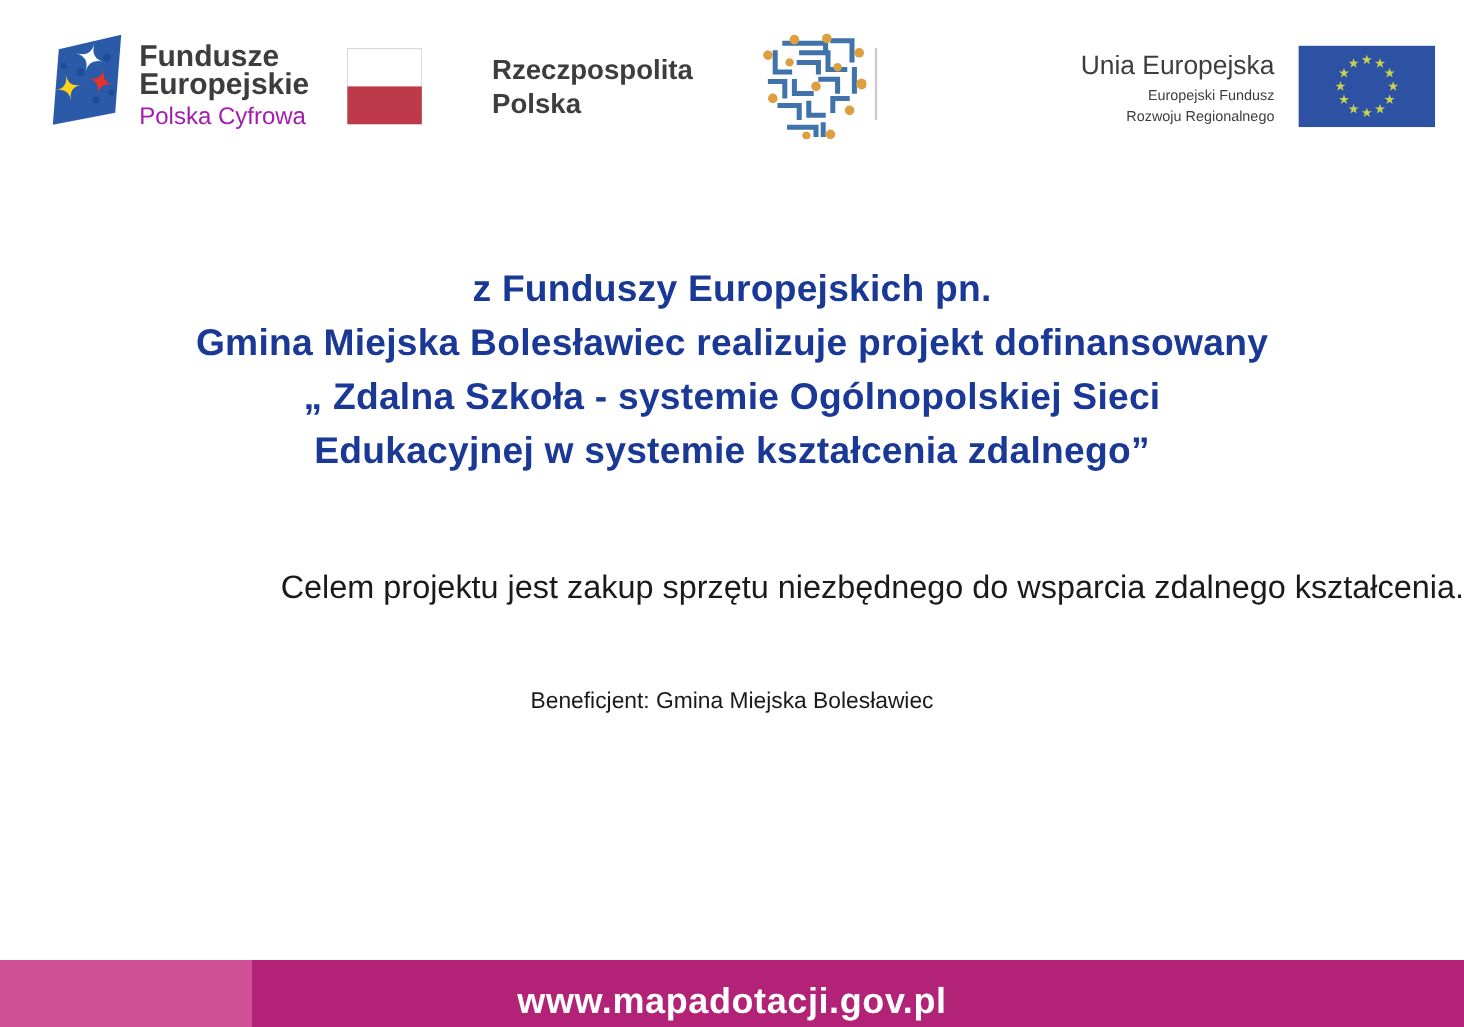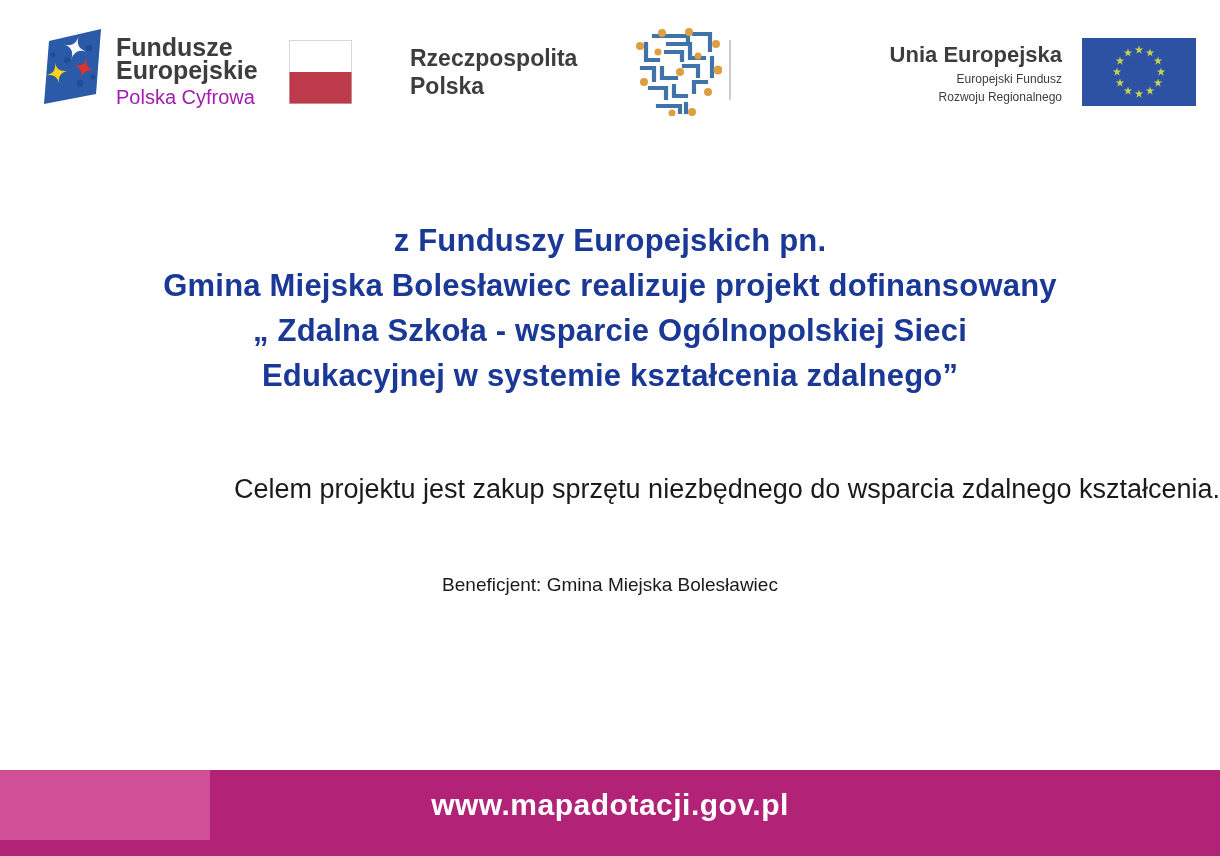--- a/index.html
+++ b/index.html
@@ -20,35 +20,35 @@
   .pl-flag { position:absolute; left:289px; top:40px; }
   .pl-text { position:absolute; left:398px; top:44px; color:#3d3d3d;
              font-size:23px; font-weight:bold; line-height:28px;margin-left:12px; }
 
   .cppc-maze { position:absolute; left:632px; top:28px; }
   .cppc-divider { position:absolute; left:729px; top:40px; width:2px; height:60px; background:#cccccc; }
   .cppc-text { position:absolute; left:742px; top:41px; color:#9ba0a4;
                font-size:13px; line-height:16.5px; letter-spacing:2.5px; font-weight:bold; }
 
   .eu-text { position:absolute; left:840px; top:42px; width:222px; text-align:right; color:#3d3d3d; }
-  .eu-title { font-size:22px; font-weight:bold; line-height:26px; }
+  .eu-title { font-size:22px; font-weight:normal; line-height:26px; }
   .eu-sub { font-size:12px; line-height:17.5px; margin-top:3px; }
   .eu-flag { position:absolute; left:1082px; top:38px; }
 
   
   .heading { position:absolute; left:0; right:0; top:218px; text-align:center;
              color:#1a3896; font-size:31px; font-weight:bold; line-height:45px; letter-spacing:0.2px; }
   .heading span { display:block; }
   .goal { position:absolute; left:0; right:0; top:474px; text-align:right;
           color:#1a1a1a; font-size:27px; }
   .beneficiary { position:absolute; left:0; right:0; top:574px; text-align:center;
                  color:#1a1a1a; font-size:19px; }
 
   
-  .footer { position:absolute; left:0; bottom:0; width:1220px; height:86px; background:#b22378; }
+  .footer { position:absolute; left:0; bottom:0; width:1220px; height:56px; background:#b22378; }
   .footer-light { position:absolute; left:0; top:0; width:210px; height:70px; background:#d04f96; }
   .footer-url { position:absolute; left:0; right:0; top:0; height:70px; line-height:70px;
                 text-align:center; color:#ffffff; font-size:30px; font-weight:bold; letter-spacing:0.5px; }
 </style>
 </head>
 <body>
 
 <div class="page">
 
   <div class="logo-group fe-logo">
@@ -139,21 +139,21 @@
     <use href="#eustar" transform="translate(46,53)"></use>
     <use href="#eustar" transform="translate(38,45)"></use>
     <use href="#eustar" transform="translate(35,34)"></use>
     <use href="#eustar" transform="translate(38,23)"></use>
     <use href="#eustar" transform="translate(46,14.9)"></use>
   </svg>
 
   <h1 class="heading">
     <span>z Funduszy Europejskich pn.</span>
     <span>Gmina Miejska Bolesławiec realizuje projekt dofinansowany</span>
-    <span>„ Zdalna Szkoła - wsparcie Ogólnopolskiej Sieci</span>
+    <span>„ Zdalna Szkoła - systemie Ogólnopolskiej Sieci</span>
     <span>Edukacyjnej w systemie kształcenia zdalnego”</span>
   </h1>
 
   <p class="goal">Celem projektu jest zakup sprzętu niezbędnego do wsparcia zdalnego kształcenia.</p>
 
   <p class="beneficiary">Beneficjent: Gmina Miejska Bolesławiec</p>
 
   <div class="footer">
     <div class="footer-light"></div>
     <div class="footer-url">www.mapadotacji.gov.pl</div>

